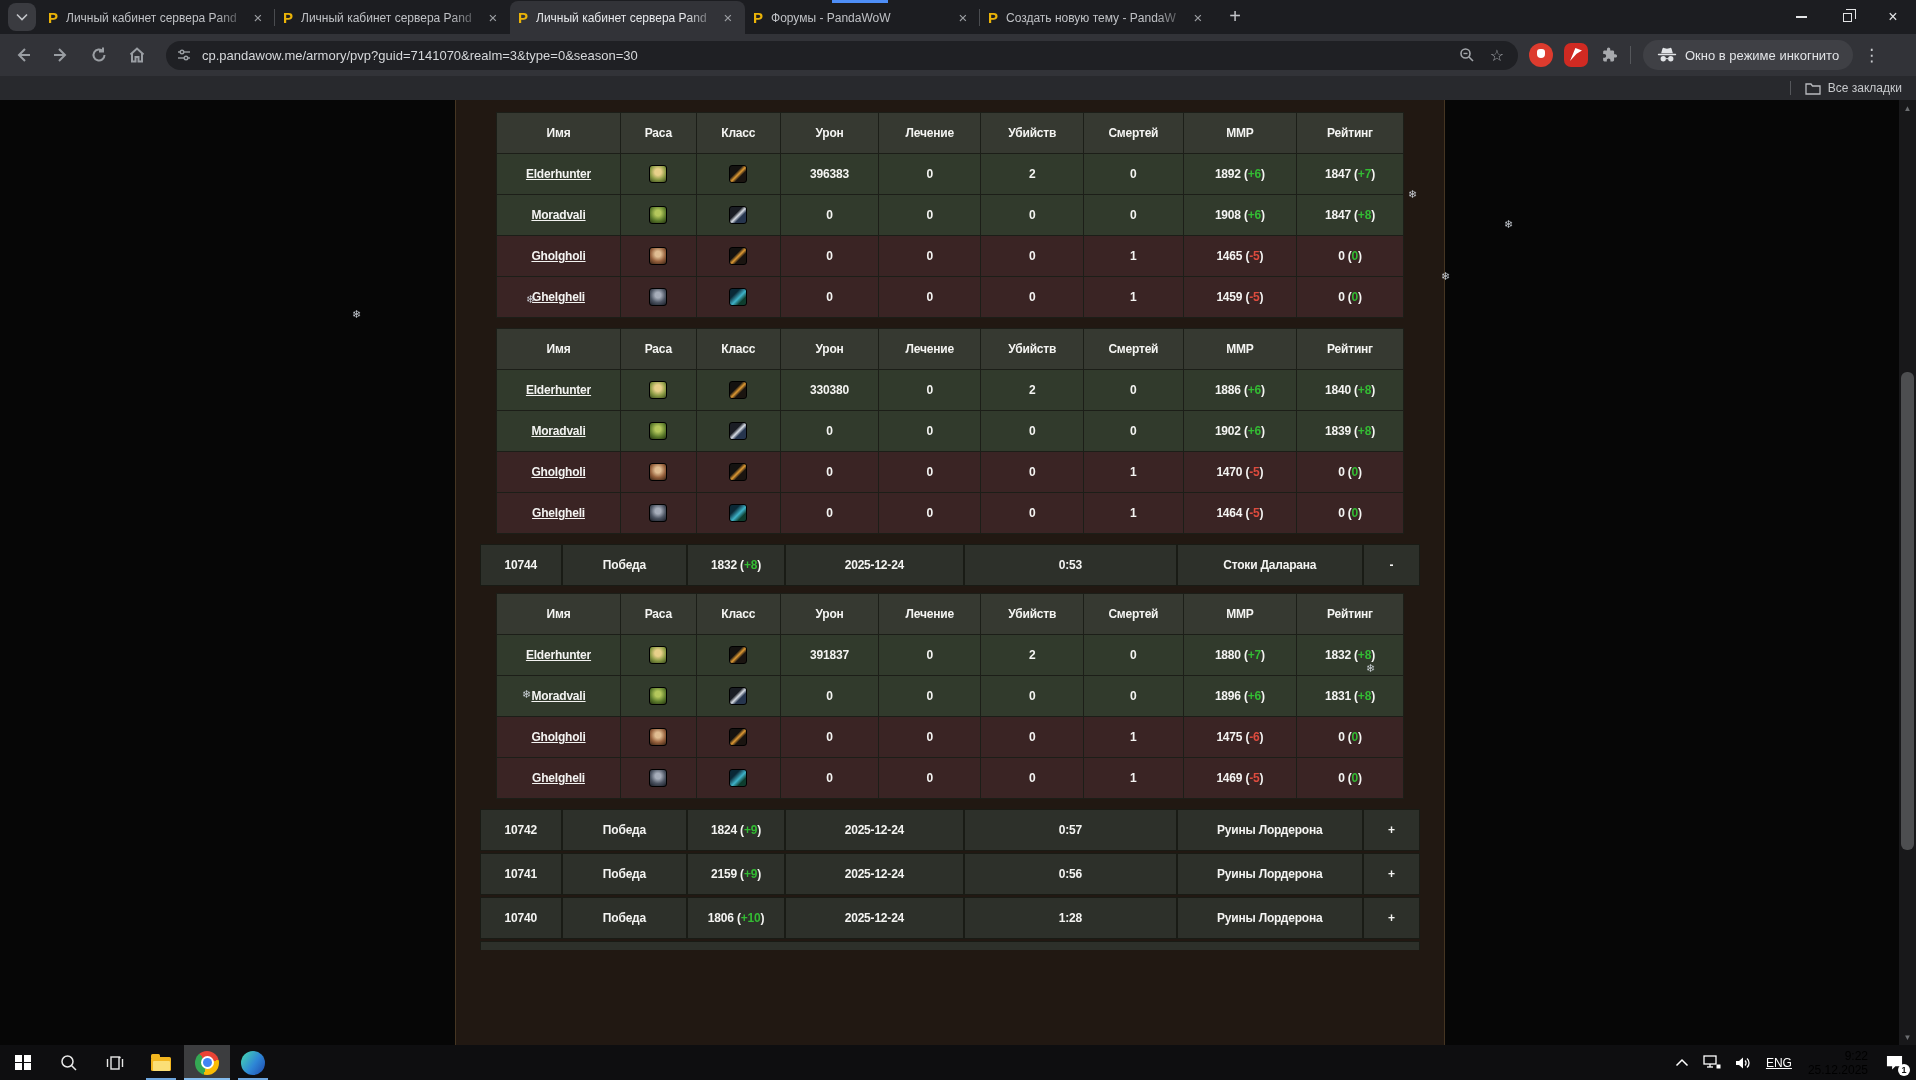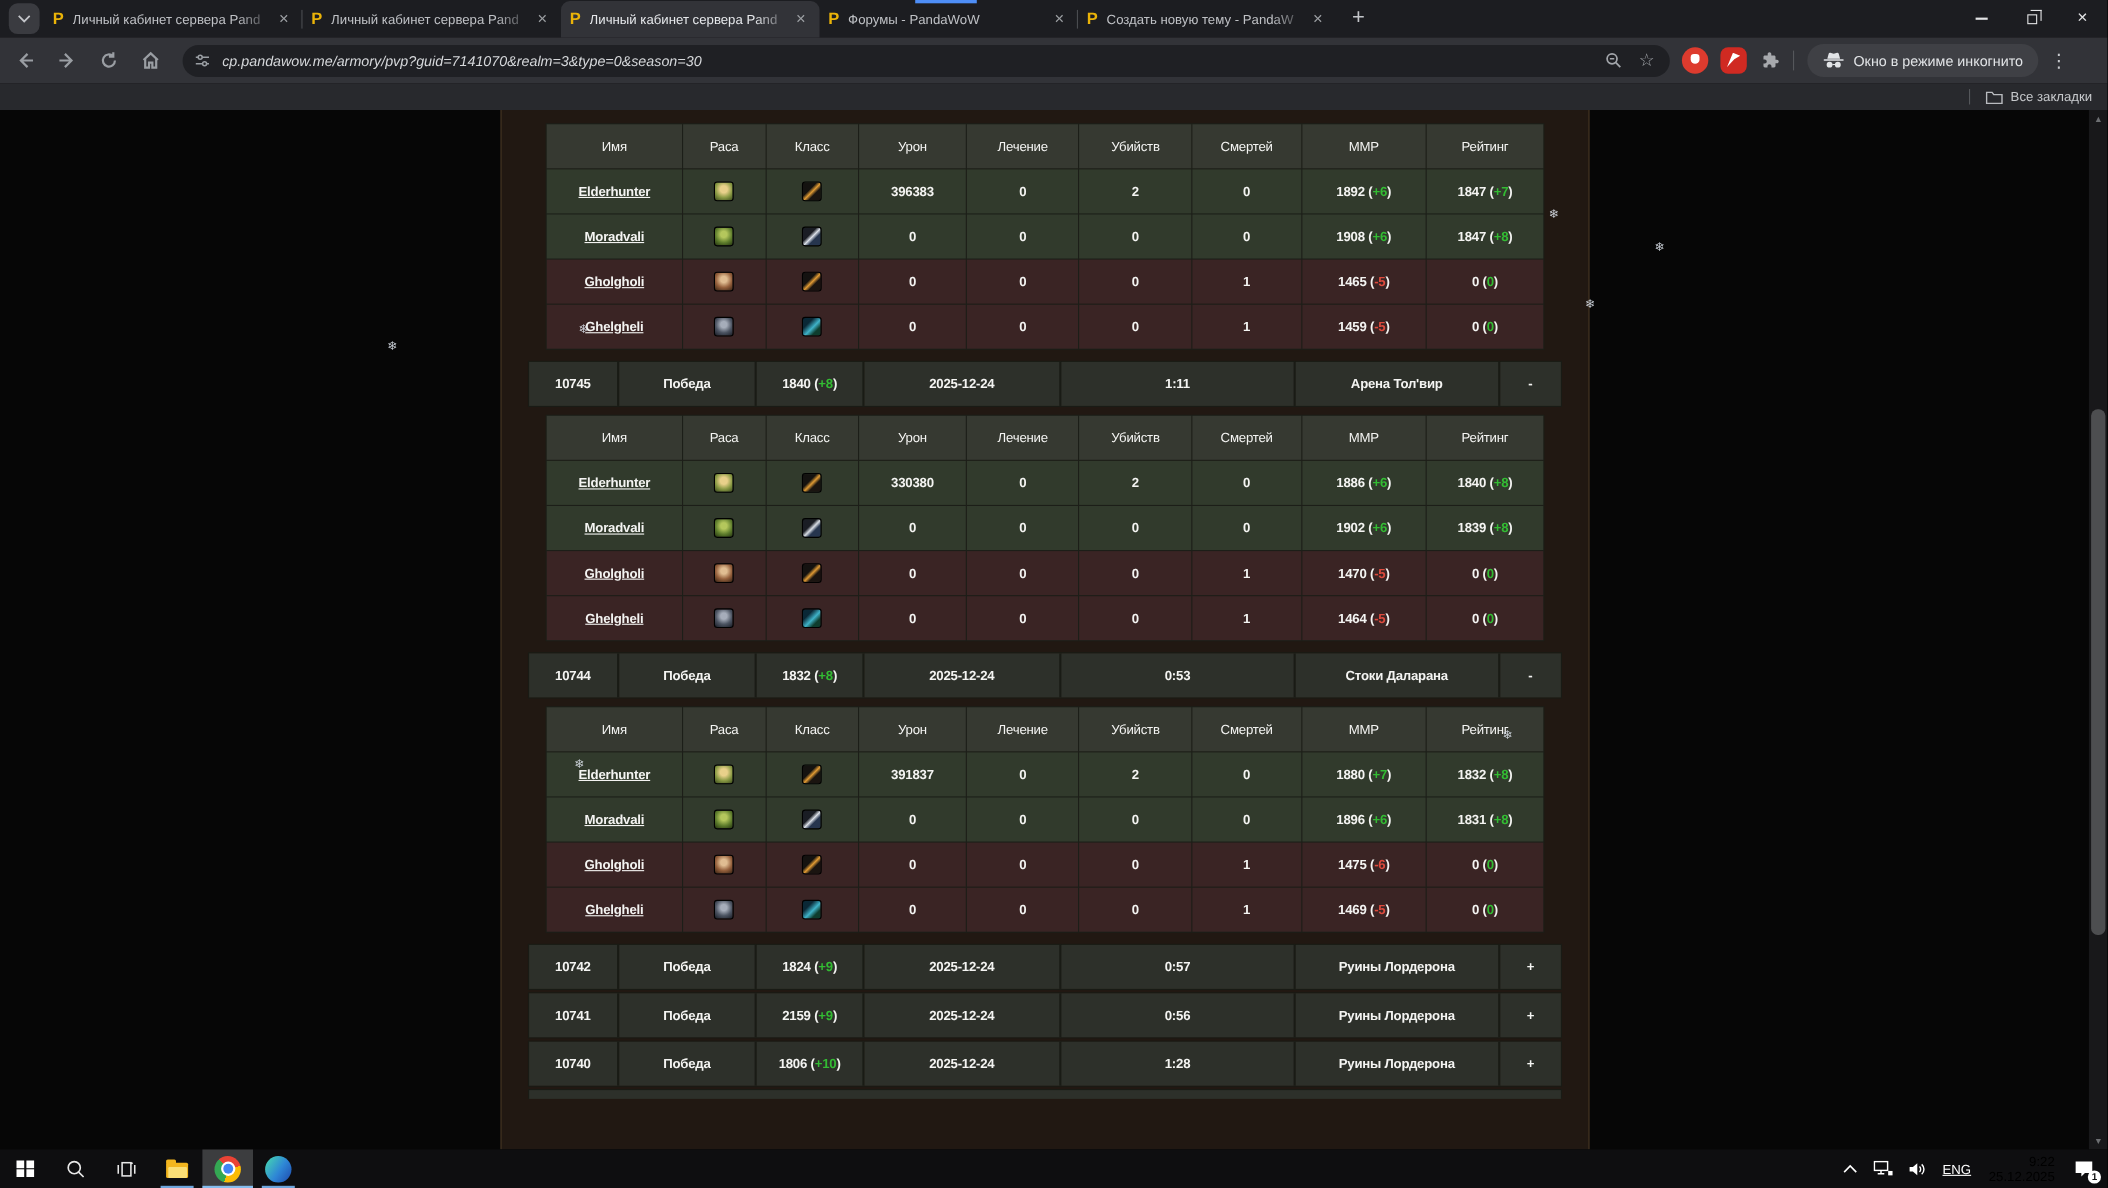--- a/index.html
+++ b/index.html
@@ -29,21 +29,21 @@
   .wc-restore i { display:block; width:9px; height:9px; border:1.2px solid #e3e4e6; position:relative; background:#1c1d21; }
   .wc-restore i::before { content:""; position:absolute; left:2px; bottom:2px; width:9px; height:9px; border:1.2px solid #e3e4e6; border-bottom:none; border-left:none; }
   .wc-close { font-size:16px; }
 
   
   .toolbar { position:absolute; left:0; top:34px; width:100%; height:42px; background:#323338; display:flex; align-items:center; }
   .navbtn { width:30px; height:30px; margin-left:8px; display:flex; align-items:center; justify-content:center; }
   .navbtn svg { stroke:#9a9ea3; fill:none; stroke-width:2; }
   .omnibox { height:29px; flex:0 0 1352px; margin-left:14px; background:#1f2024; border-radius:15px;
              display:flex; align-items:center; padding:0 10px; }
-  .omnibox .url { color:#d6d8db; font-size:13px; margin-left:10px; flex:1; white-space:nowrap; overflow:hidden;font-style:italic; }
+  .omnibox .url { color:#d6d8db; font-size:13px; margin-left:10px; flex:1; white-space:nowrap; overflow:hidden; }
   .obicon { width:22px; height:22px; display:flex; align-items:center; justify-content:center; margin-left:8px; }
   .star-glyph { color:#a3a6ab; font-size:16px; }
   .ext { width:24px; height:24px; border-radius:50%; margin-left:11px; position:relative; }
   .ext-hand { background:#dd3b2e; }
   .ext-hand::before { content:""; position:absolute; left:8px; top:6px; width:8px; height:9px; background:#fff; border-radius:3px 3px 4px 4px; }
   .ext-compass { background:#d02a22; border-radius:7px; }
   .ext-compass::before { content:""; position:absolute; left:6px; top:5px; width:12px; height:13px; background:#fff;
                          clip-path:polygon(0 100%, 45% 0, 100% 20%, 55% 45%); }
   .puzzle { margin-left:12px; }
   .vsep { width:1px; height:18px; background:#55575b; margin-left:12px; }
@@ -60,21 +60,21 @@
   .content { position:absolute; left:0; top:100px; width:100%; height:945px; background:#060606; overflow:hidden; }
   .panel { position:absolute; left:455px; top:0; width:990px; height:100%; background:#211812;
            border-left:1px solid #453522; border-right:1px solid #453522; padding-top:12px; }
   table { border-collapse:separate; table-layout:fixed; }
   .summary { width:940px; margin:0 auto 7px auto; border-spacing:0; border:1px solid #191b15; }
   .summary td { height:40px; background:#2d302a; color:#f4f4f2; font-size:12px; font-weight:bold; text-align:center;
                 border-right:2px solid #191b15; letter-spacing:-0.2px; }
   .summary td:last-child { border-right:none; }
   .collapsed-wrap .summary { margin:0 auto 2px auto; }
   .players { width:908px; margin:0 auto 10px auto; border-spacing:1px; background:#1c1e18; }
-  .players th { height:40px; background:#363931; color:#f4f4f2; font-size:12px; font-weight:normal; text-align:center; letter-spacing:-0.2px; }
+  .players th { height:40px; background:#363931; color:#f4f4f2; font-size:12px; font-weight:bold; text-align:center; letter-spacing:-0.2px; }
   .players td { height:40px; color:#f4f4f2; font-size:12px; font-weight:bold; text-align:center; letter-spacing:-0.2px; }
   .players tr[data-team="win"] td { background:#313a2c; }
   .players tr[data-team="loss"] td { background:#3a2424; }
   .players a { color:#f4f4f2; text-decoration:underline; }
   [data-sign="pos"] { color:#33bb33; }
   [data-sign="neg"] { color:#dd4b3e; }
   .toggle-cell { cursor:pointer; }
   .cell-icon { display:inline-block; width:18px; height:18px; border-radius:3px; border:1px solid #000; vertical-align:middle; }
   .cell-icon[data-icon="bloodelf"] { background:radial-gradient(circle at 50% 38%, #e8d08a 25%, #8a9a44 60%, #39481c); }
   .cell-icon[data-icon="goblin"]   { background:radial-gradient(circle at 50% 38%, #b4c75c 22%, #5d7c2c 60%, #23320f); }
@@ -319,42 +319,20 @@
                 <td>0</td>
                 <td>1</td>
                 <td><span>1459</span> (<span data-sign="neg">-5</span>)</td>
                 <td><span>0</span> (<span data-sign="pos">0</span>)</td>
               </tr>
             </tbody>
         </table>
       </section>
 
       <section>
-        <table class="summary">
-          <colgroup>
-              <col style="width:8.7%">
-              <col style="width:13.4%">
-              <col style="width:10.4%">
-              <col style="width:19.1%">
-              <col style="width:22.7%">
-              <col style="width:19.8%">
-              <col style="width:5.9%">
-            </colgroup>
-          <tbody>
-              <tr>
-            <td>10745</td>
-            <td>Победа</td>
-            <td><span>1840</span> (<span data-sign="pos">+8</span>)</td>
-            <td>2025-12-24</td>
-            <td>1:11</td>
-            <td>Арена Тол'вир</td>
-            <td class="toggle-cell">-</td>
-          </tr>
-        </tbody>
-          </table>
         <table class="players">
           <colgroup>
               <col style="width:13.7%">
               <col style="width:8.3%">
               <col style="width:9.3%">
               <col style="width:10.8%">
               <col style="width:11.3%">
               <col style="width:11.3%">
               <col style="width:11.0%">
               <col style="width:12.5%">

